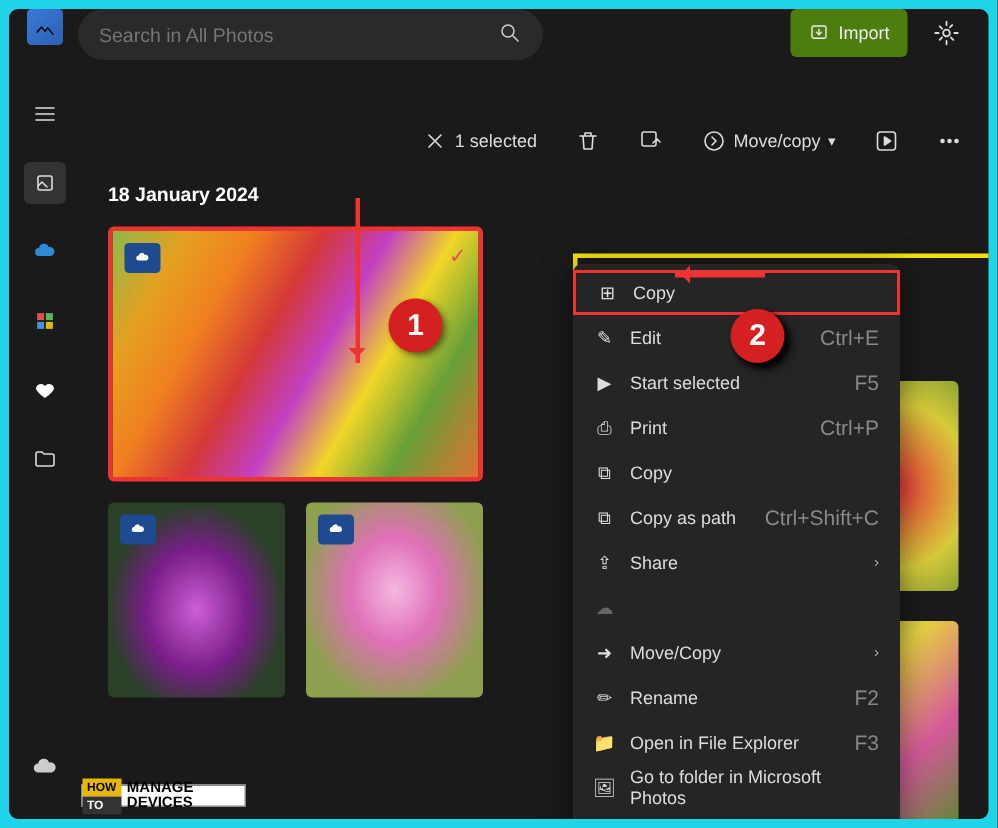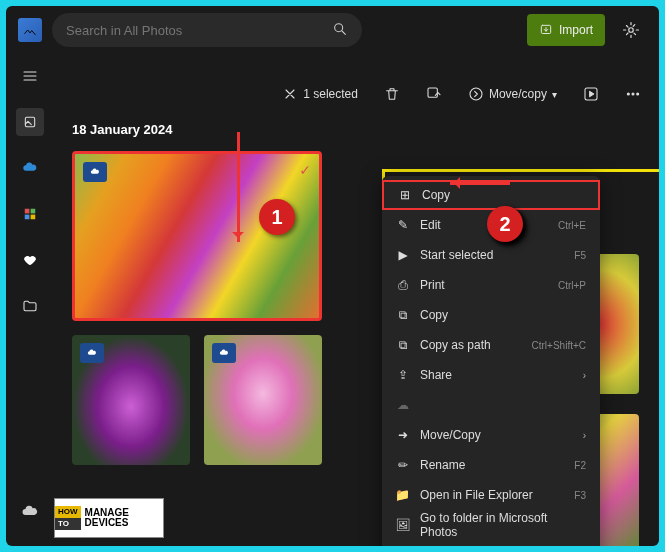--- a/index.html
+++ b/index.html
@@ -1,19 +1,19 @@
 <!DOCTYPE html>
 <html><head>
 <meta charset="utf-8">
 <style>
 * { margin: 0; padding: 0; box-sizing: border-box; font-family: "Segoe UI", sans-serif; }
 body { width: 665px; height: 552px; background: #1fd4e8; position: relative; overflow: hidden; }
 .app { position: absolute; inset: 6px; background: #1a1a1a; border-radius: 6px; overflow: hidden; }
 
-.topbar { height: 48px; display: flex; align-items: center; padding: 0 12px; gap: 10px; }
+.topbar { height: 48px; display: flex; align-items: flex-start; padding: 0 12px; gap: 10px; }
 .app-icon { width: 24px; height: 24px; background: linear-gradient(135deg,#3a7bd5,#2b5fb5); border-radius: 3px; display:flex; align-items:center; justify-content:center;}
 .app-icon svg { width: 14px; height: 14px; }
 .search { flex: 0 0 310px; height: 34px; background: #2a2a2a; border-radius: 17px; display: flex; align-items: center; padding: 0 14px; color: #ccc; font-size: 13px; position: relative; }
 .search input { flex: 1; background: transparent; border: none; outline: none; color: #ccc; font-size: 13px; }
 .search .sicon { margin-left: auto; color: #ccc; }
 .spacer { flex: 1; }
 .import-btn { height: 32px; background: #4d7c0f; border-radius: 4px; display: flex; align-items: center; gap: 6px; padding: 0 12px; color: #eee; font-size: 12px; }
 .icon-btn { width: 32px; height: 32px; display:flex; align-items:center; justify-content:center; color:#ddd; border-radius:4px; }
 
 .main { display: flex; height: calc(100% - 48px); }
@@ -43,38 +43,38 @@
 .p-purple { background: radial-gradient(ellipse at 50% 55%, #cc5fd4 0%, #7a1e8a 40%, #2a4028 70%); }
 .row2 { display:flex; gap:14px; margin-top:14px; }
 .row2 .photo { width: 118px; height: 130px; }
 .p-pink { background: radial-gradient(ellipse at 50% 45%, #f4b8e0 0%, #e070b8 35%, #8fa050 75%); }
 .p-red { background: radial-gradient(ellipse at 60% 50%, #e83838 0%, #d6ca3a 55%, #6a9030 100%); position:absolute; right:20px; top:200px; width:100px; height:140px; border-radius:4px; }
 .p-green { background: linear-gradient(135deg, #7aaf3a, #e6d040, #d45a9a, #5a8a30); position:absolute; right:20px; top:360px; width:100px; height:140px; border-radius:4px; }
 
 .context-menu { position: absolute; left: 328px; top: 122px; width: 218px; background: #252525; border-radius: 6px; padding: 4px 0; box-shadow: 0 4px 20px rgba(0,0,0,0.5); z-index: 10; }
 .cm-item { height: 30px; display:flex; align-items:center; padding: 0 14px; color:#ddd; font-size: 12px; gap: 10px; position:relative; }
 .cm-item.disabled { color:#666; }
-.cm-item .kbd { margin-left:auto; font-size:10px; color:#888; }
+.cm-item .kbd { margin-left:auto; font-size:14px; color:#888; }
 .cm-item .arr { margin-left:auto; font-size:10px; color:#aaa; }
 .cm-ico { width:14px; display:flex; justify-content:center; }
 .cm-open { border: 2px solid #e33; }
 
 .yellow-box { position:absolute; left: 328px; top: 115px; width: 310px; height: 420px; border: 3px solid #f2e20a; z-index: 5; pointer-events: none; }
 
 .callout { position:absolute; width:36px; height:36px; border-radius:50%; background:#d42020; color:#fff; font-weight:700; font-size:20px; display:flex; align-items:center; justify-content:center; box-shadow: 2px 2px 4px rgba(0,0,0,0.5); z-index:20; }
 .callout.c1 { left: 205px; top: 145px; }
 .callout.c2 { left: 433px; top: 152px; filter: drop-shadow(3px 3px 2px #000); }
 
 .arrow-red { position:absolute; z-index:15; }
 .ar1 { left: 183px; top: 78px; width: 3px; height: 110px; background:#e33; }
 .ar1::after { content:''; position:absolute; bottom:-2px; left:-5px; border: 6px solid transparent; border-top-color:#e33; }
 .ar2 { left: 396px; top: 128px; width: 60px; height: 3px; background:#e33; }
 .ar2::before { content:''; position:absolute; left:-2px; top:-5px; border:6px solid transparent; border-right-color:#e33; }
 
-.watermark { position:absolute; left:48px; bottom:8px; width:110px; height:40px; background:#fff; border:1px solid #888; display:flex; align-items:center; font-size:10px; font-weight:700; z-index:25; }
+.watermark { position:absolute; left:48px; bottom:8px; width:110px; height:15px; background:#fff; border:1px solid #888; display:flex; align-items:center; font-size:10px; font-weight:700; z-index:25; }
 .watermark .hm { background:#e6b800; padding:2px 3px; font-size:8px; line-height:1; }
 .watermark .txt { padding-left:4px; line-height:1; }
 
 svg { stroke: currentColor; fill: none; stroke-width: 1.6; stroke-linecap: round; stroke-linejoin: round; }
 </style>
 </head>
 <body>
 
 <div class="app">
   <div class="topbar">

